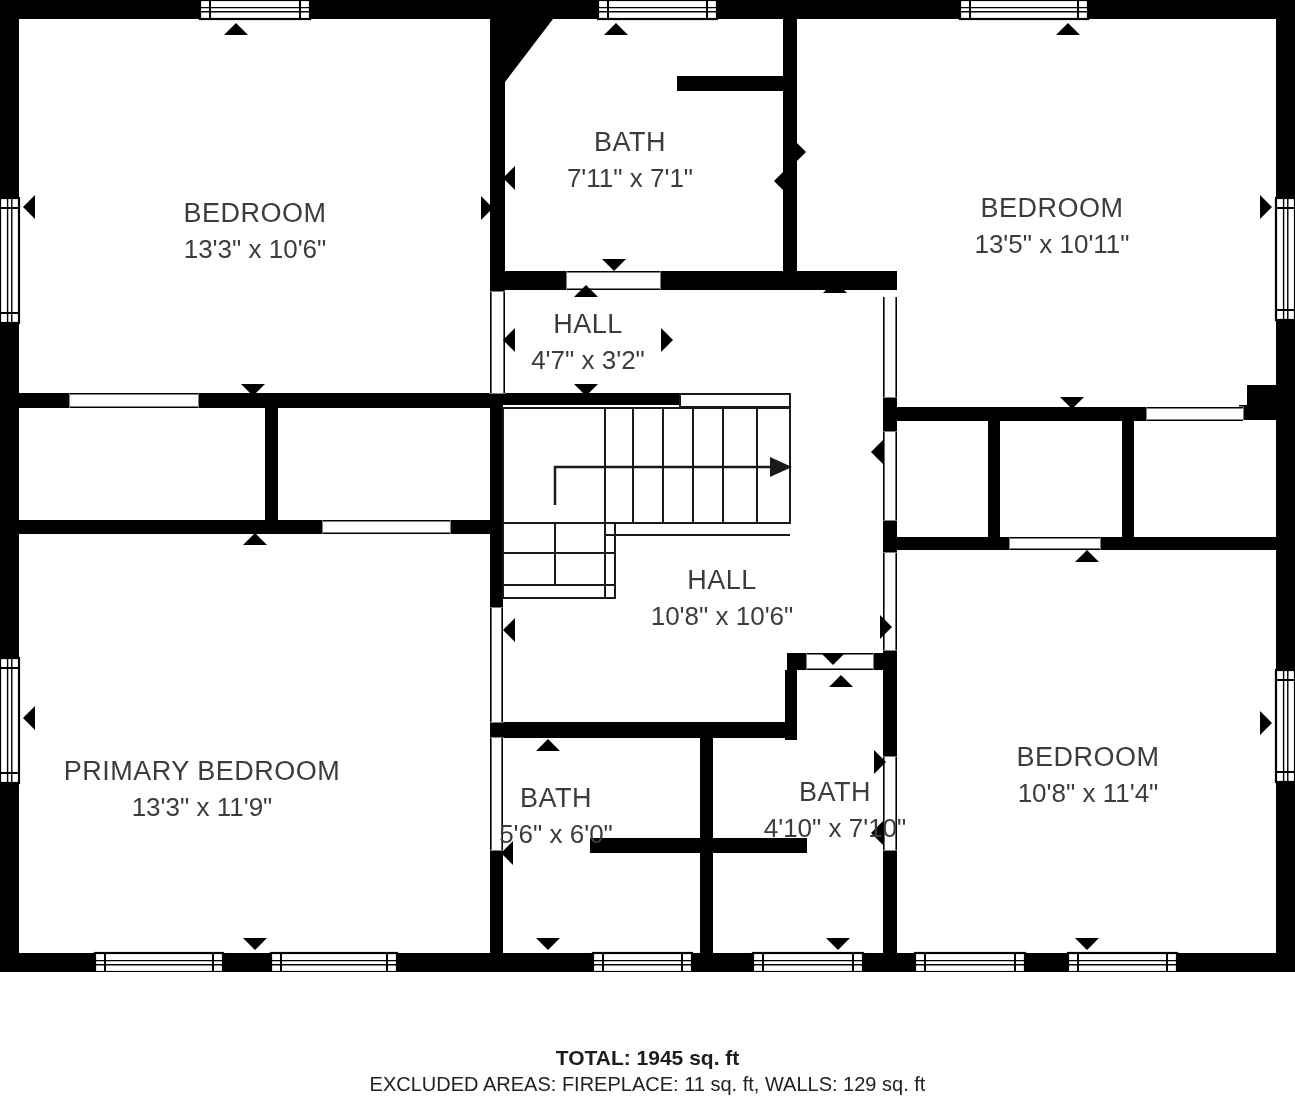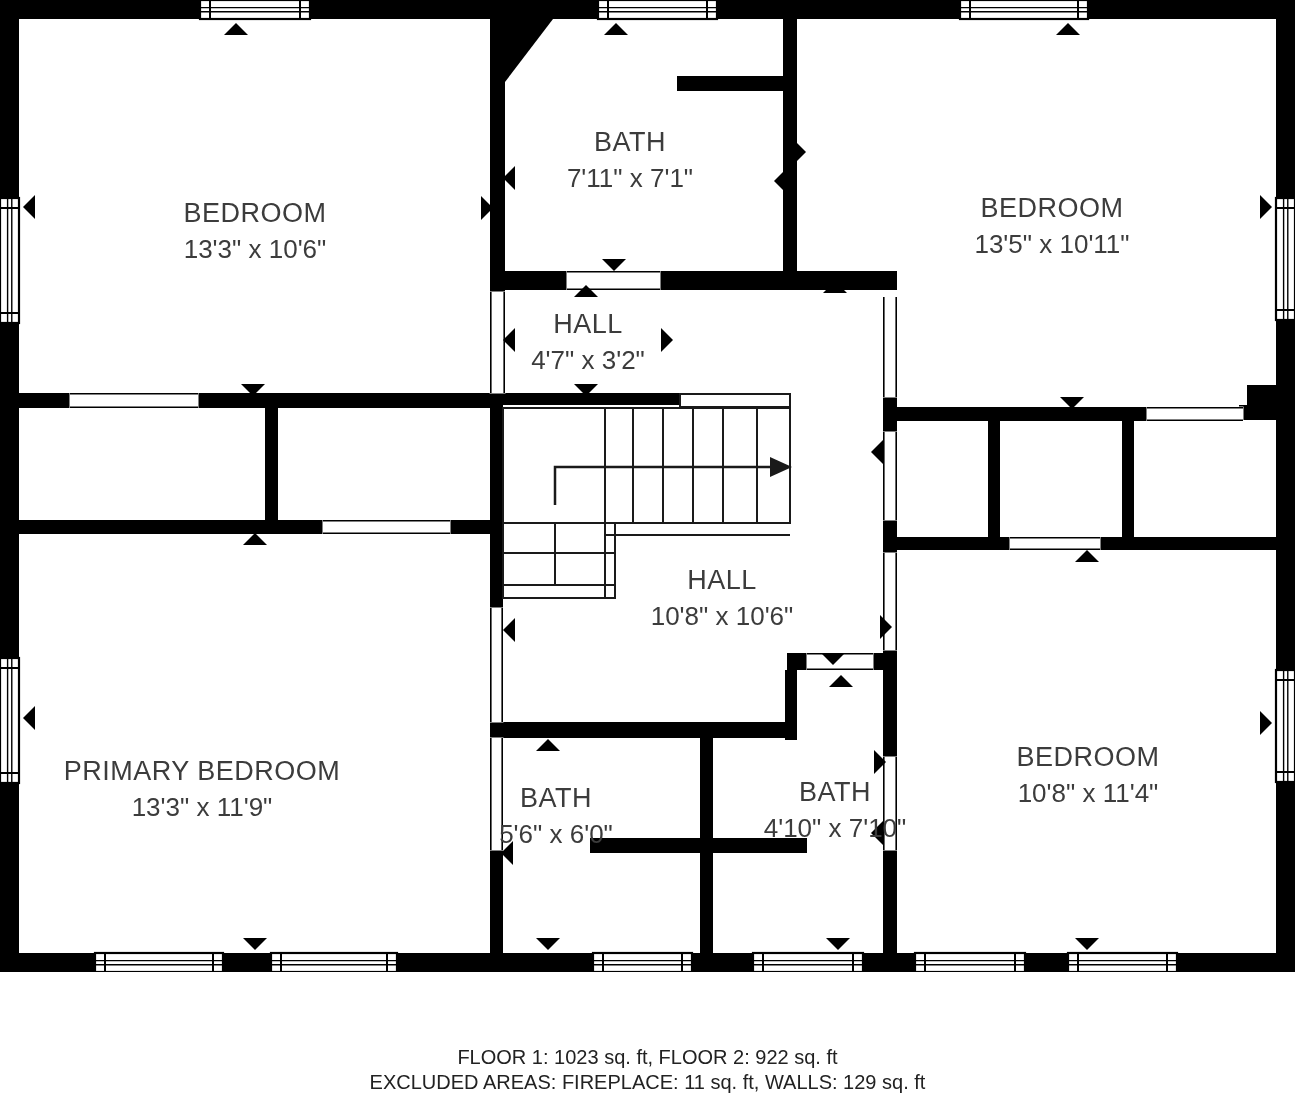--- a/index.html
+++ b/index.html
@@ -234,16 +234,16 @@
         <text x="202" y="816" text-anchor="middle" fill="#3c3c3c" class="room-dims">13'3" x 11'9"</text>
         <text x="556" y="807" text-anchor="middle" fill="#3c3c3c" class="room-name">BATH</text>
         <text x="556" y="843" text-anchor="middle" fill="#3c3c3c" class="room-dims">5'6" x 6'0"</text>
         <text x="835" y="801" text-anchor="middle" fill="#3c3c3c" class="room-name">BATH</text>
         <text x="835" y="837" text-anchor="middle" fill="#3c3c3c" class="room-dims">4'10" x 7'10"</text>
         <text x="1088" y="766" text-anchor="middle" fill="#3c3c3c" class="room-name">BEDROOM</text>
         <text x="1088" y="802" text-anchor="middle" fill="#3c3c3c" class="room-dims">10'8" x 11'4"</text>
       </g>
     </svg>
   <div id="footer">
-    <span class="f-line">FLOOR 1: 1023 sq. ft, FLOOR 2: 922 sq. ft</span>
+    <span class="f-total">TOTAL: 1945 sq. ft</span>
     <span class="f-line">EXCLUDED AREAS: FIREPLACE: 11 sq. ft, WALLS: 129 sq. ft</span>
   </div>
 </div>
 
 </body></html>

